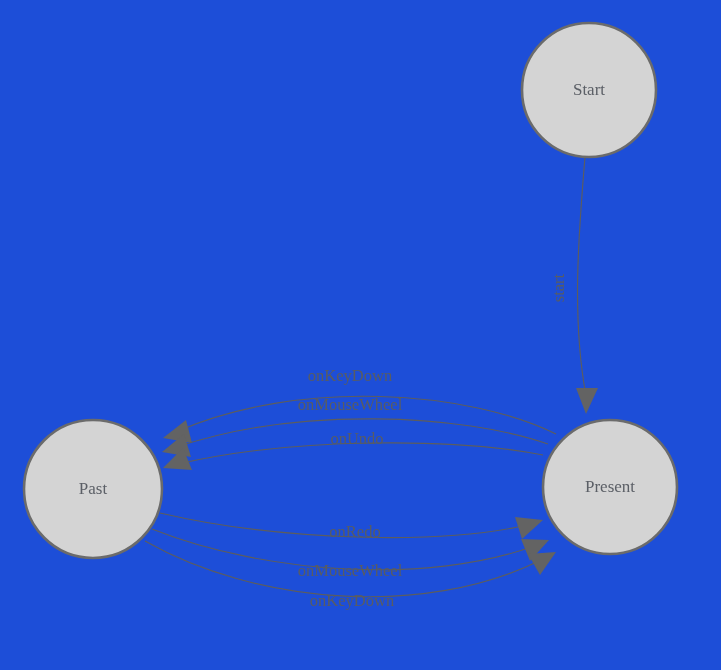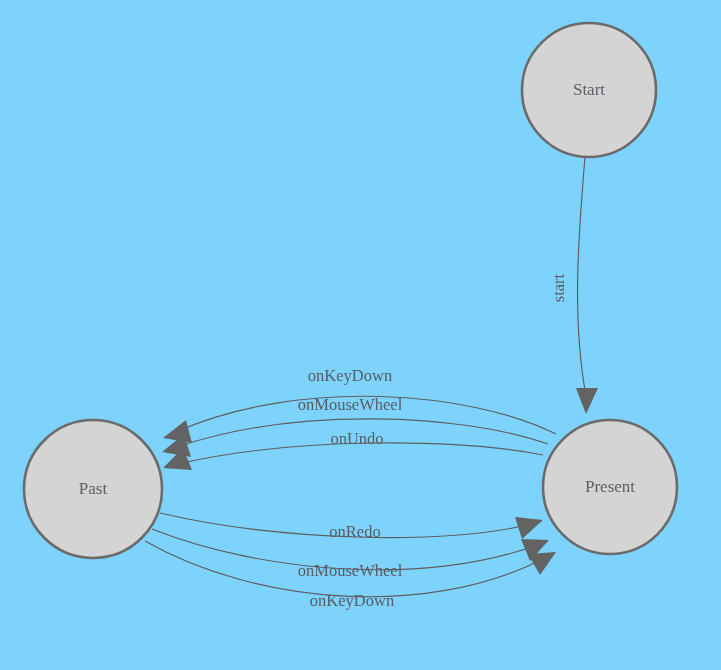--- a/index.html
+++ b/index.html
@@ -4,21 +4,21 @@
 <style>
   html, body {
     margin: 0;
     padding: 0;
     background: #ffffff;
   }
   #diagram-root {
     position: relative;
     width: 721px;
     height: 670px;
-    background: #7dd3fc;
+    background: #1d4ed8;
     overflow: hidden;
     font-family: "Liberation Serif", "DejaVu Serif", serif;
   }
   #graph-svg {
     position: absolute;
     left: 0;
     top: 0;
     width: 721px;
     height: 670px;
     display: block;

